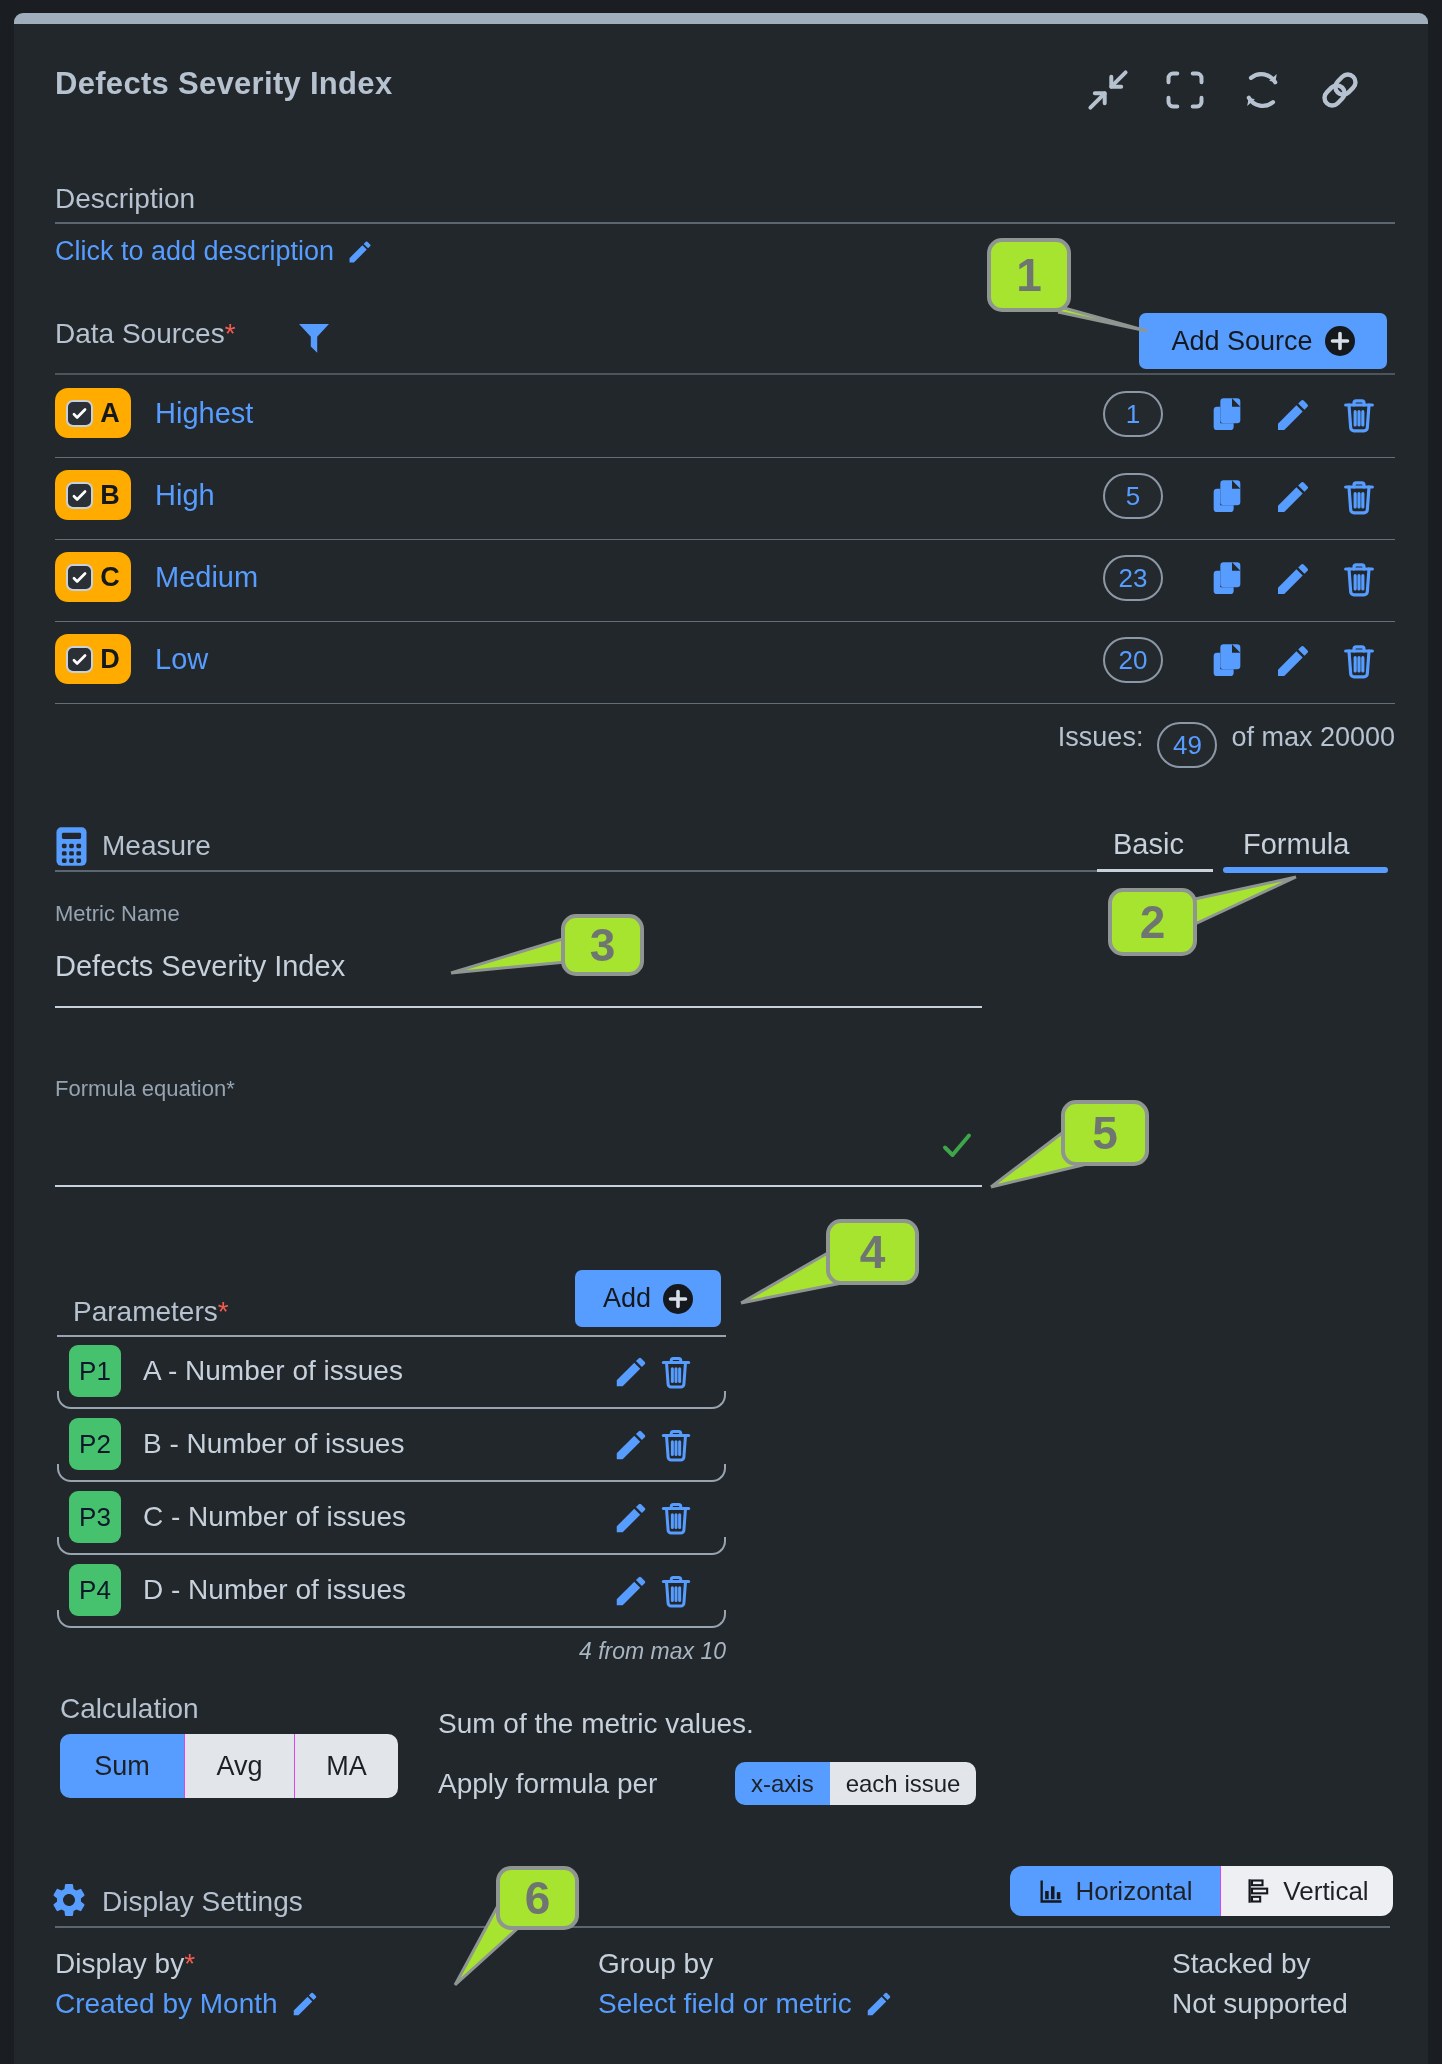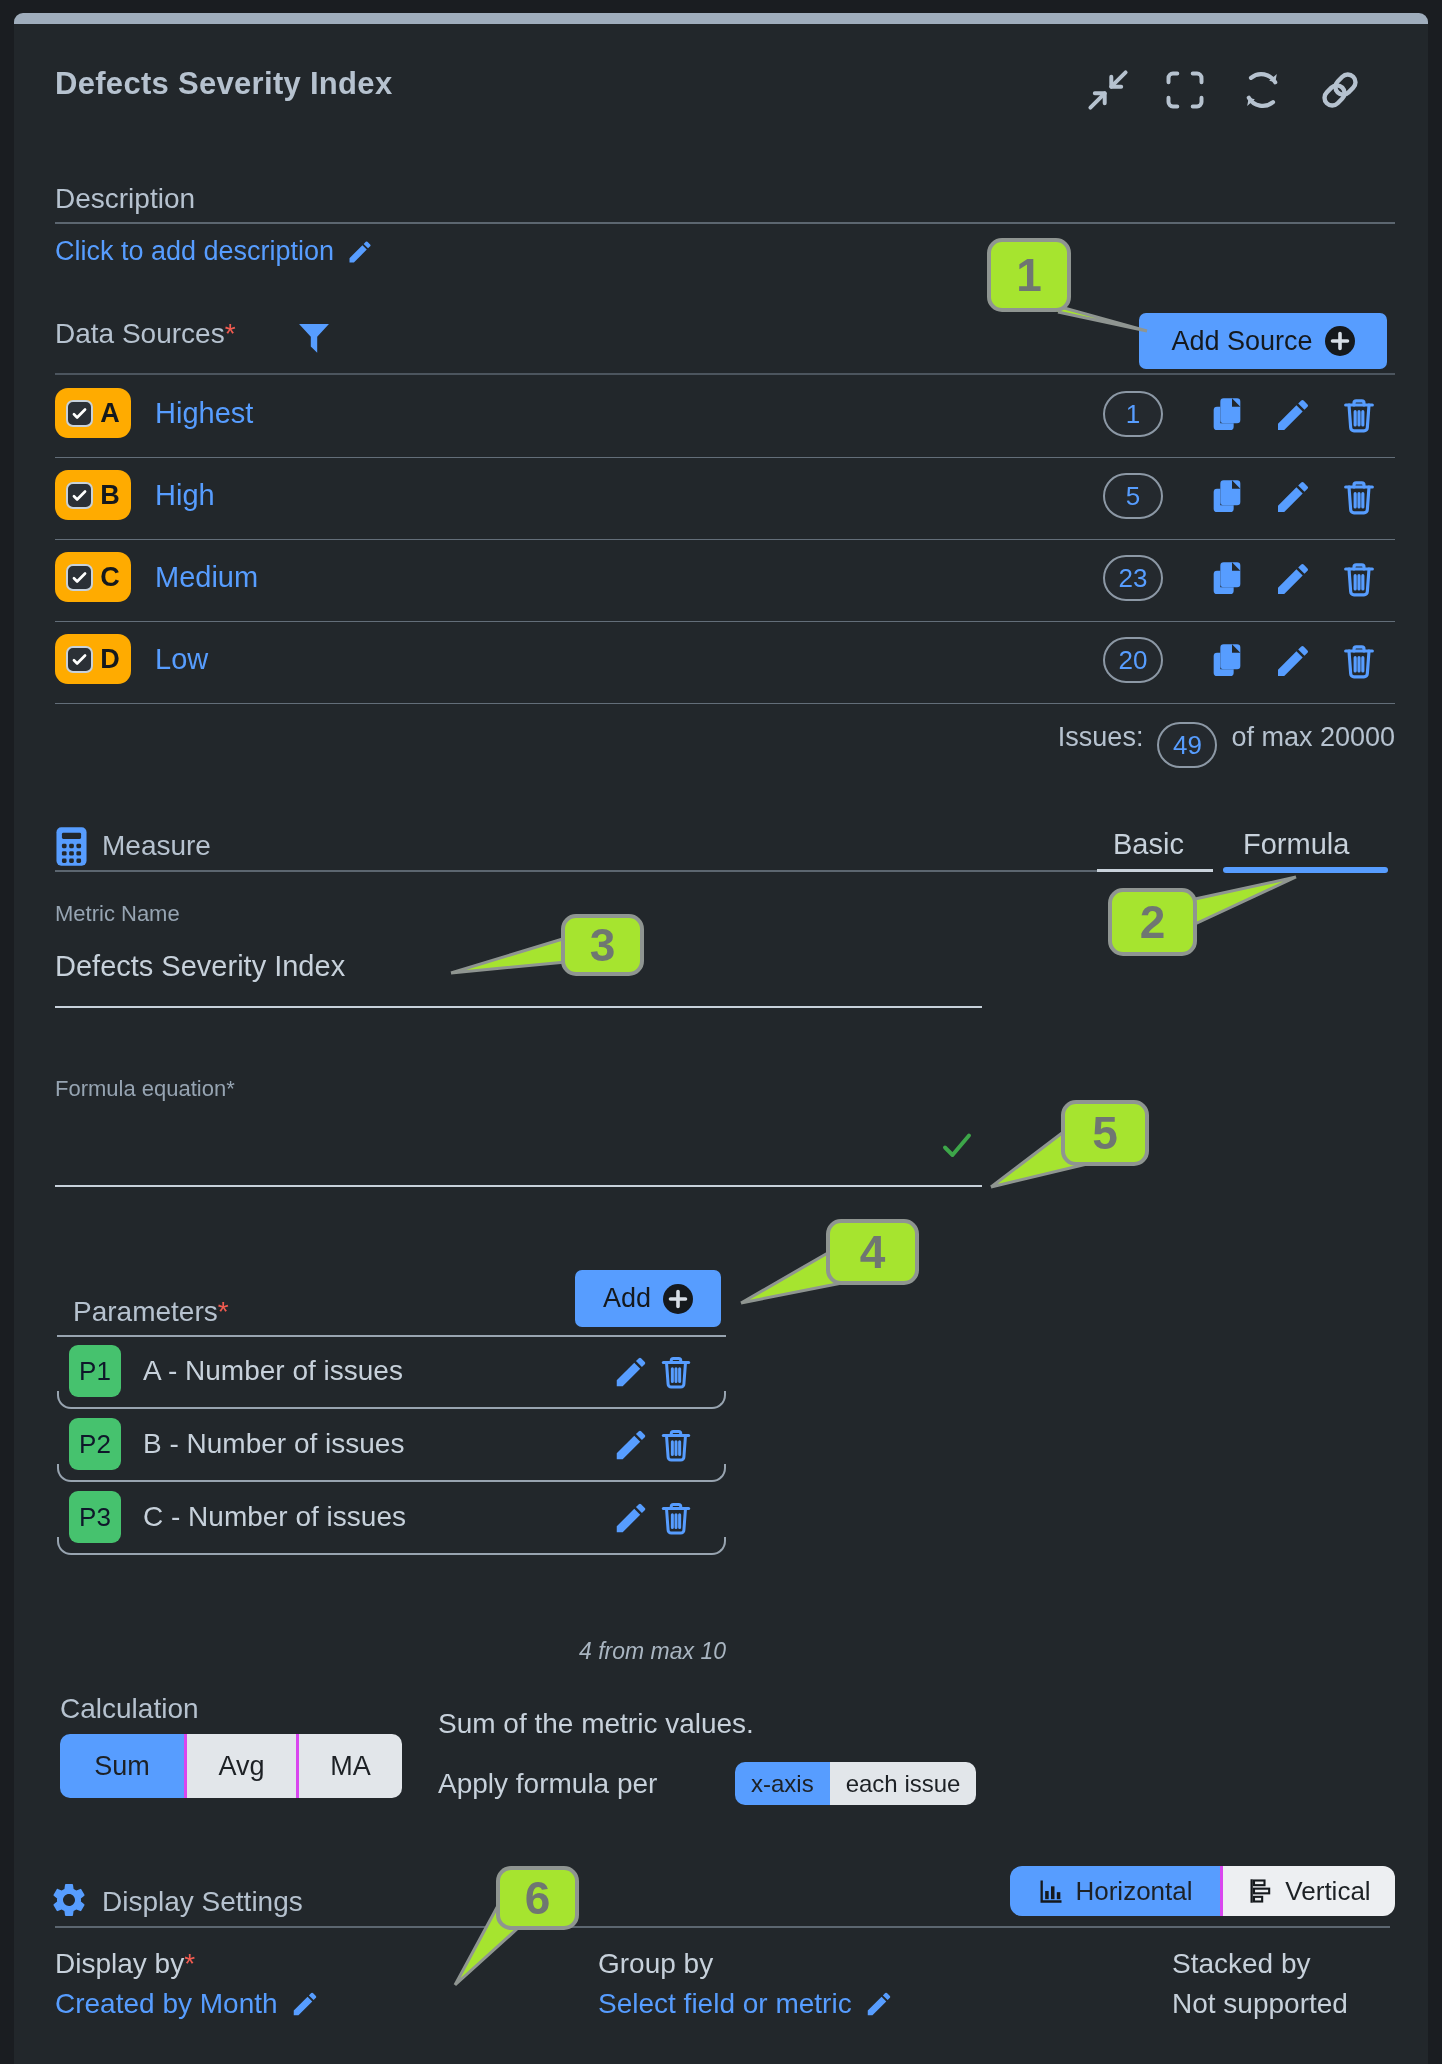--- a/index.html
+++ b/index.html
@@ -37,21 +37,21 @@
   .param-row{left:57px;width:669px;height:72px;}
   .param-row::after{content:"";position:absolute;left:0;right:0;bottom:0;height:16px;
                     border-left:2px solid #98A4B0;border-right:2px solid #98A4B0;border-bottom:2px solid #98A4B0;
                     border-radius:0 0 14px 14px;}
   .pbadge{position:absolute;left:12px;top:8px;width:52px;height:52px;background:#46C26E;border-radius:9px;
           display:flex;align-items:center;justify-content:center;color:#0f172a;font-size:26px;font-weight:500;}
   .pname{position:absolute;left:86px;top:18px;font-size:28px;color:#C7D1DB;}
   .seg{display:flex;border-radius:10px;overflow:hidden;}
   .seg>div{display:flex;align-items:center;justify-content:center;font-size:27px;color:#1D2125;cursor:pointer;}
   .seg .on{background:#579DFF;}
-  .seg .off{background:#E2E6EA;border-left:3px solid #d946ef;}
+  .seg .off{background:#E2E6EA;border-left:1px solid #d946ef;}
   .chipseg{display:flex;border-radius:10px;overflow:hidden;height:43px;}
   .chipseg>div{display:flex;align-items:center;justify-content:center;font-size:24px;color:#1D2125;cursor:pointer;padding:0 16px;}
   .coltext{font-size:28px;color:#C7D1DB;}
   #tails{left:0;top:0;width:1442px;height:2064px;pointer-events:none;z-index:4;}
 </style>
 </head>
 <body>
 
 <div id="page">
   <div id="panel" class="abs"></div>
@@ -314,20 +314,35 @@
           <path d="M4 6h16"></path>
           <path d="M9 6V4.8A1.3 1.3 0 0 1 10.3 3.5h3.4A1.3 1.3 0 0 1 15 4.8V6"></path>
           <path d="M6 6l1 13.5A2 2 0 0 0 9 21.5h6a2 2 0 0 0 2-2L18 6"></path>
           <path d="M9.7 10v8 M12 10v8 M14.3 10v8"></path>
         </g>
       </svg>
   </div>
   <div class="abs param-row" style="top:1483px;">
     <span class="pbadge">P3</span>
     <span class="pname">C - Number of issues</span>
+    <svg class="rowic" style="left:555px;top:16px;width:38px;height:38px;" viewBox="0 0 24 24">
+        <path fill="#579DFF" d="M3 17.25V21h3.75L17.81 9.94l-3.75-3.75L3 17.25zM20.71 7.04a1 1 0 0 0 0-1.41l-2.34-2.34a1 1 0 0 0-1.41 0l-1.83 1.83 3.75 3.75 1.83-1.83z"></path>
+      </svg>
+    <svg class="rowic" style="left:600px;top:16px;width:38px;height:38px;" viewBox="0 0 24 24">
+        <g stroke="#579DFF" stroke-width="1.9" fill="none" stroke-linecap="round">
+          <path d="M4 6h16"></path>
+          <path d="M9 6V4.8A1.3 1.3 0 0 1 10.3 3.5h3.4A1.3 1.3 0 0 1 15 4.8V6"></path>
+          <path d="M6 6l1 13.5A2 2 0 0 0 9 21.5h6a2 2 0 0 0 2-2L18 6"></path>
+          <path d="M9.7 10v8 M12 10v8 M14.3 10v8"></path>
+        </g>
+      </svg>
+  </div>
+  <div class="abs param-row" style="top:1556px;">
+    <span class="pbadge">P4</span>
+    <span class="pname">D - Number of issues</span>
     <svg class="rowic" style="left:555px;top:16px;width:38px;height:38px;" viewBox="0 0 24 24">
         <path fill="#579DFF" d="M3 17.25V21h3.75L17.81 9.94l-3.75-3.75L3 17.25zM20.71 7.04a1 1 0 0 0 0-1.41l-2.34-2.34a1 1 0 0 0-1.41 0l-1.83 1.83 3.75 3.75 1.83-1.83z"></path>
       </svg>
     <svg class="rowic" style="left:600px;top:16px;width:38px;height:38px;" viewBox="0 0 24 24">
         <g stroke="#579DFF" stroke-width="1.9" fill="none" stroke-linecap="round">
           <path d="M4 6h16"></path>
           <path d="M9 6V4.8A1.3 1.3 0 0 1 10.3 3.5h3.4A1.3 1.3 0 0 1 15 4.8V6"></path>
           <path d="M6 6l1 13.5A2 2 0 0 0 9 21.5h6a2 2 0 0 0 2-2L18 6"></path>
           <path d="M9.7 10v8 M12 10v8 M14.3 10v8"></path>
         </g>

